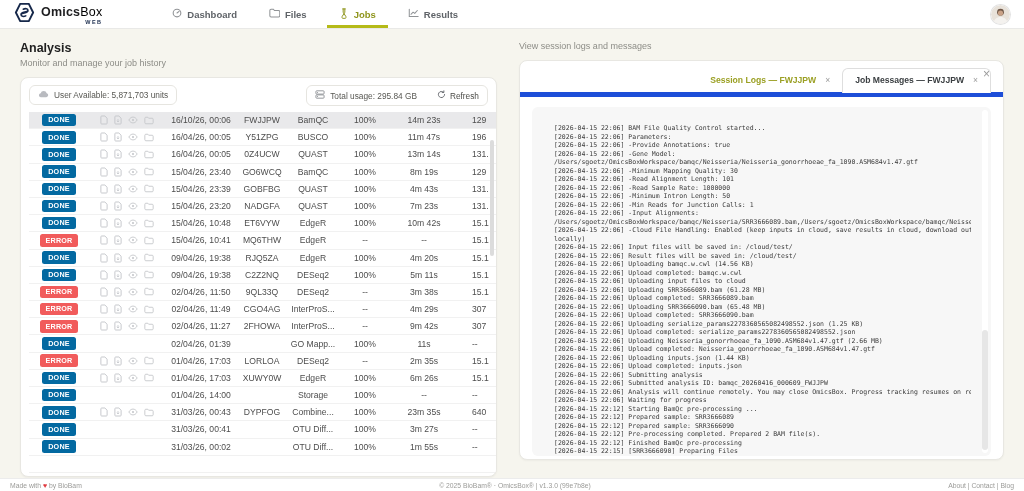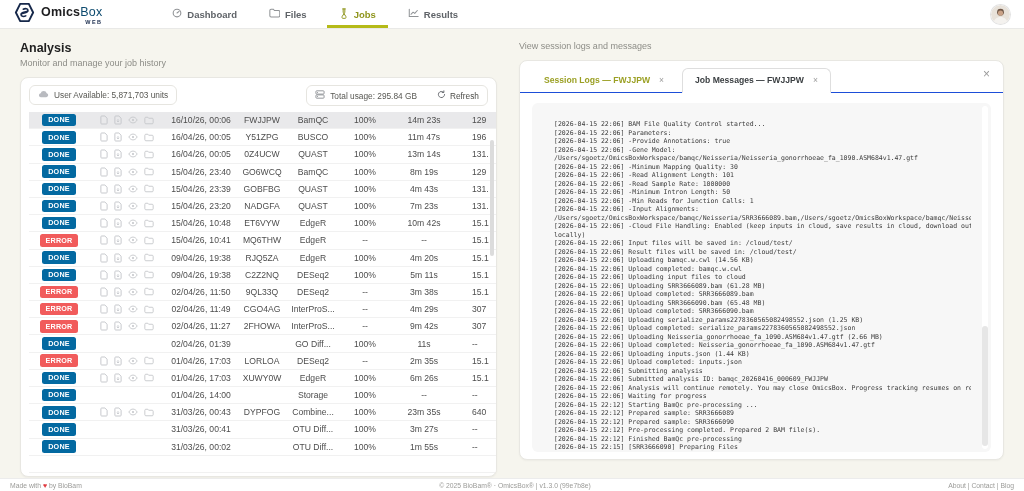--- a/index.html
+++ b/index.html
@@ -2,21 +2,21 @@
 <html><head>
 <meta charset="utf-8">
 <style>
   html,body{margin:0;padding:0;}
   body{width:1024px;height:491px;background:#f6f5ee;font-family:"Liberation Sans",sans-serif;overflow:hidden;position:relative;-webkit-font-smoothing:antialiased;}
   
   .topbar{height:28px;background:#fff;border-bottom:1px solid #e9e9e7;display:flex;align-items:stretch;padding:0 14px;}
   .brand{display:flex;align-items:center;gap:6px;margin:3px 0;}
   .wordmark{line-height:1;}
   .wordmark .l1{font-size:12.5px;font-weight:700;color:#1d1d1f;letter-spacing:.2px;}
-  .wordmark .l1 .lt{color:#0c4a6e;font-weight:400;}
+  .wordmark .l1 .lt{color:#000000;font-weight:400;}
   .wordmark .web{text-align:right;font-size:5.5px;font-weight:700;letter-spacing:1.4px;color:#16284a;margin-top:1px;}
   nav{display:flex;margin-left:58px;gap:8px;}
   .nav-item{display:flex;align-items:center;gap:5px;font-size:9.5px;font-weight:600;color:#5f6368;padding:0 12px;border-bottom:3px solid transparent;border-top:3px solid transparent;cursor:pointer;}
   .nav-item svg{opacity:.75;}
   .nav-item.active{color:#8f951c;border-bottom-color:#b5ba18;}
   .nav-item.active svg{opacity:1;}
   .avatar{margin-left:auto;align-self:center;width:19px;height:19px;border-radius:50%;overflow:hidden;box-shadow:0 0 0 1px #e2e2e2;cursor:pointer;}
   
   .main{display:flex;gap:22px;padding:0 20px;}
   .col-left{width:477px;flex:0 0 477px;}
@@ -40,21 +40,21 @@
   .row.selected{background:#e9e9eb;}
   .row > div{text-align:center;overflow:hidden;white-space:nowrap;}
   .row .cell-input{text-align:left;padding-left:15px;}
   .badge{display:inline-block;padding:1.5px 6px 2px;border-radius:2.5px;color:#fff;font-size:7.2px;font-weight:700;letter-spacing:.2px;}
   .badge.done{background:#0369a1;}
   .badge.error{background:#f15b5b;}
   .opts{display:flex;justify-content:center;gap:6px;align-items:center;}
   .opts svg{display:block;cursor:pointer;}
   .tscroll{position:absolute;right:2px;top:62px;width:4px;height:116px;background:#dcdcdc;border-radius:2px;}
   
-  .tabs{display:flex;align-items:flex-end;padding:7px 12px 0;border-bottom:1px solid #1d4ed8;gap:6px;position:relative;}
+  .tabs{display:flex;align-items:flex-end;padding:7px 12px 0;border-bottom:5px solid #1d4ed8;position:relative;justify-content:flex-end;}
   .tab{font-size:8.6px;font-weight:600;padding:6px 12px 7px;display:flex;align-items:center;gap:9px;cursor:pointer;}
   .tab.session{color:#9ba024;}
   .tab.boxed{border:1px solid #dedede;border-bottom-color:#fff;border-radius:6px 6px 0 0;background:#fff;color:#3c4043;margin-bottom:-1px;}
   .tab .x{color:#9a9a9a;font-size:8.5px;font-weight:400;}
   .panel-close{position:absolute;top:7px;right:13px;color:#9a9a9a;font-size:12px;line-height:1;cursor:pointer;}
   .logbox{margin:10px 12px;background:#f7f7f7;border-radius:6px;height:349px;padding:5px 8px 5px 10px;position:relative;overflow:hidden;box-sizing:border-box;}
   .logbox pre{margin:12px;font-family:"DejaVu Sans Mono",monospace;font-size:6.5px;line-height:8.5px;color:#3b3b3b;white-space:pre;overflow:hidden;}
   .lscroll-track{position:absolute;top:3px;bottom:3px;right:3px;width:6px;background:#ffffff;border-radius:3px;}
   .lscroll-thumb{position:absolute;right:3px;bottom:6px;width:6px;height:120px;background:#e6e6e6;border-radius:3px;}
   
@@ -604,21 +604,21 @@
                   </svg>
                 </span>
       <span>
                   <svg width="10" height="9" viewBox="0 0 12 10">
                     <path d="M1 2.3c0-.7.5-1.2 1.2-1.2h2.4l1 1.2h4.2c.7 0 1.2.5 1.2 1.2v4.2c0 .7-.5 1.2-1.2 1.2H2.2C1.5 8.9 1 8.4 1 7.7Z" fill="none" stroke="#c6c8cc" stroke-width="1.1"></path>
                   </svg>
                 </span>
     </div>
     <div>02/04/26, 01:39</div>
     <div></div>
-    <div>GO Diff...</div>
+    <div>GO Mapp...</div>
     <div>100%</div>
     <div>11s</div>
     <div class="cell-input">--</div>
   </div>
             <div class="grid row">
     <div><span class="badge error">ERROR</span></div>
     <div class="opts">
       <span>
                   <svg width="8" height="10" viewBox="0 0 9 11">
                     <path d="M1 1.8C1 1.4 1.4 1 1.8 1h3.7L8 3.5v5.7c0 .4-.4.8-.8.8H1.8c-.4 0-.8-.4-.8-.8Z" fill="none" stroke="#c6c8cc" stroke-width="1.1"></path>

